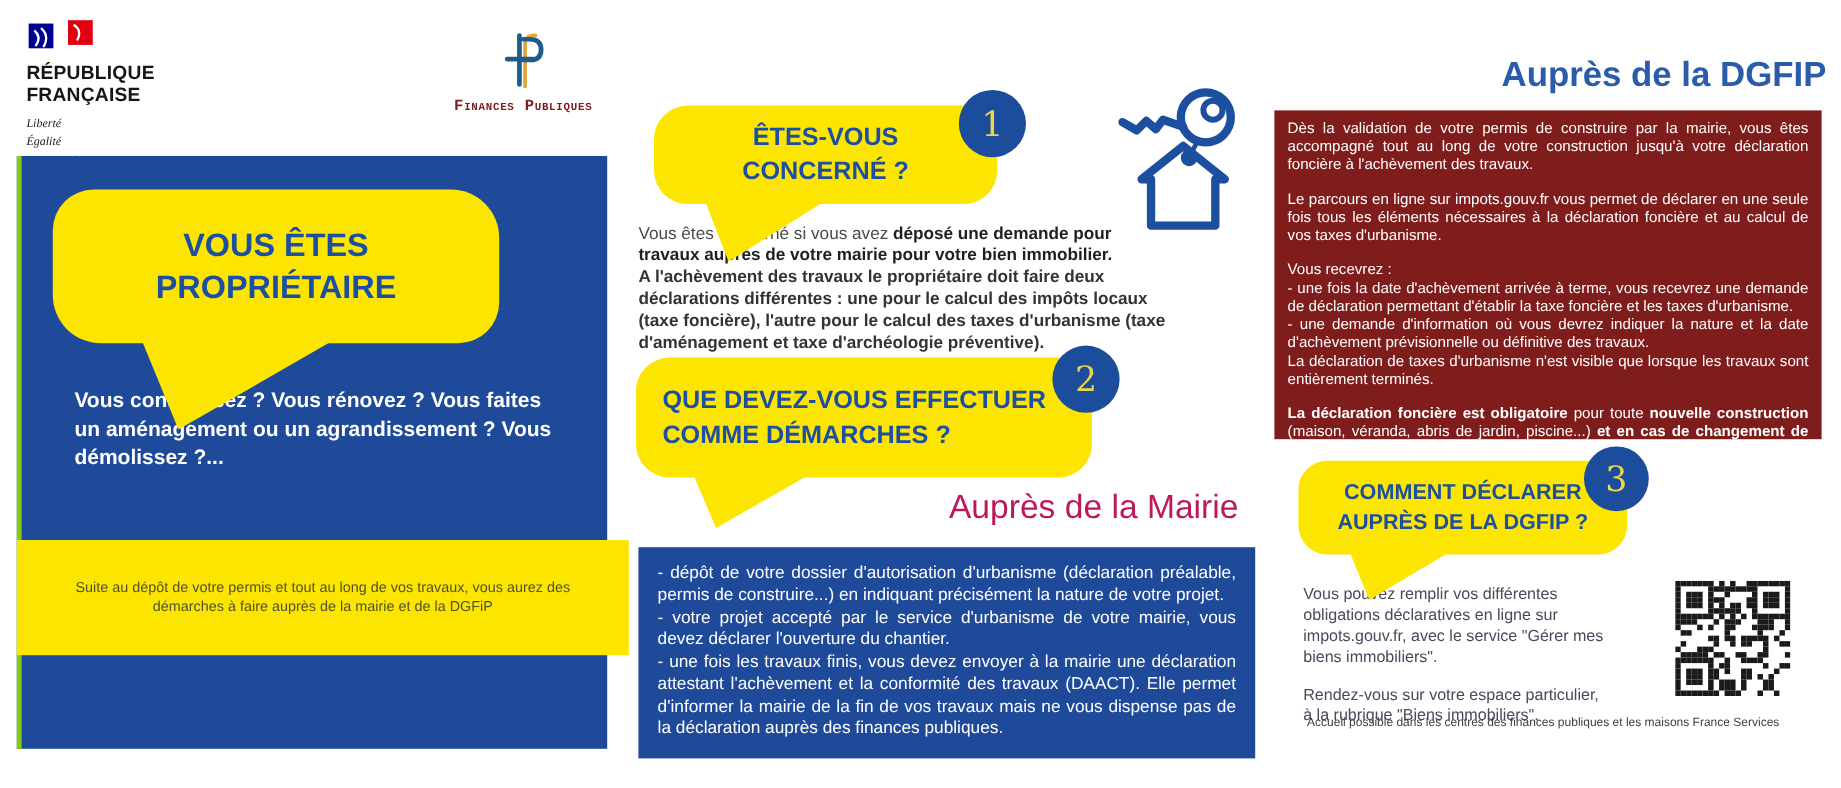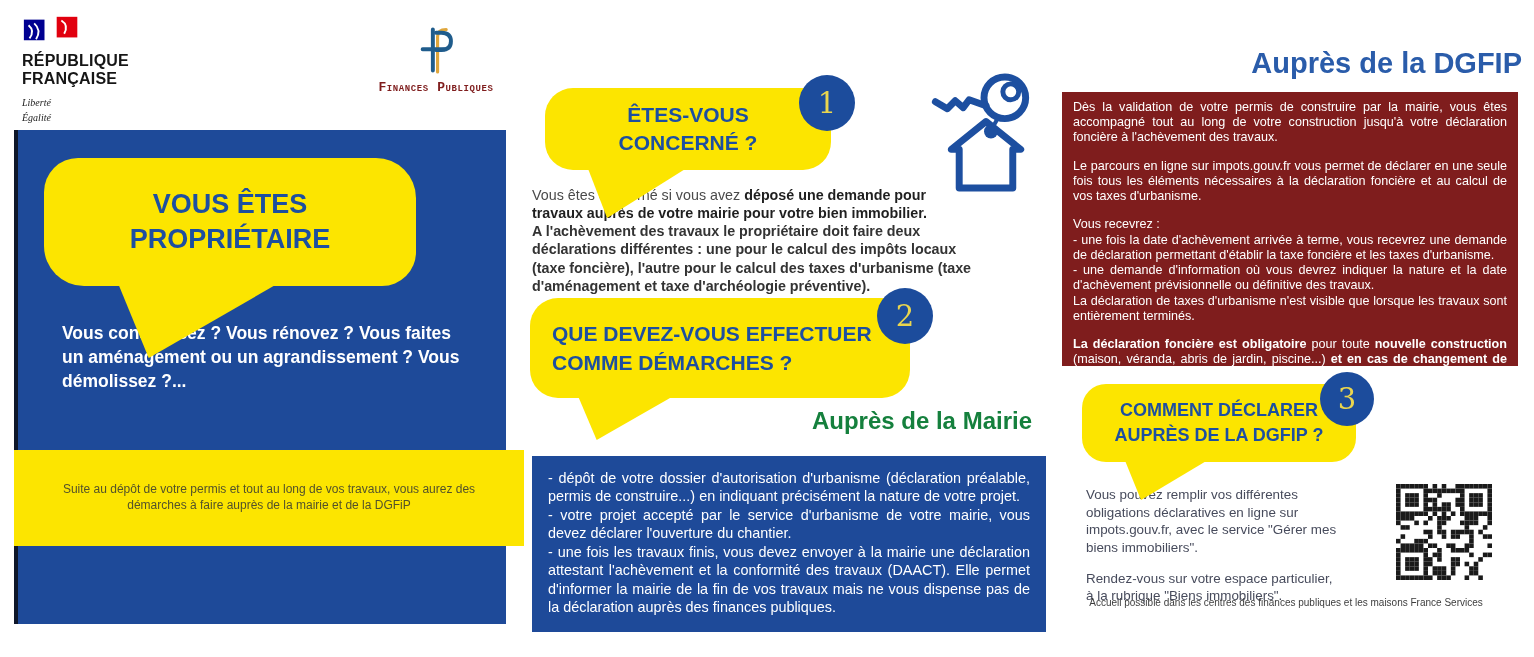--- a/index.html
+++ b/index.html
@@ -11,21 +11,21 @@
   .abs { position:absolute; }
 
   
   .rf-logo { left:22px; top:14px; width:170px; }
   .rf-title { margin-top:4px; font-weight:800; font-size:16px; line-height:1.12; letter-spacing:.2px; color:#161616; }
   .rf-motto { margin-top:7px; font-family:"Liberation Serif", serif; font-style:italic; font-size:10px; line-height:1.55; color:#222; }
   .fp-logo { left:358px; top:24px; width:156px; text-align:center; }
   .fp-label { margin-top:0; font-family:Liberation Mono, monospace; font-variant:small-caps; font-size:13px; letter-spacing:.6px; color:#7f1d1d; font-weight:700; }
 
   
-  .left-panel { left:14px; top:130px; width:492px; height:494px; background:#1e4a99; border-left:4px solid #0f172a; }
+  .left-panel { left:14px; top:130px; width:492px; height:494px; background:#1e4a99; border-left:4px solid #84cc16; }
   .lp-bubble { position:absolute; left:26px; top:28px; width:372px; height:128px; background:#fce500;
     border-radius:34px 40px 34px 40px; display:flex; flex-direction:column; justify-content:center;
     text-align:center; font-weight:700; font-size:27px; color:#1d4fa0; line-height:1.3; z-index:2; }
   .lp-tail { position:absolute; left:88px; top:150px; width:178px; height:78px; background:#fce500;
     clip-path:polygon(6% 0, 100% 0, 24% 100%); z-index:1; }
   .lp-intro { position:absolute; left:44px; top:192px; width:412px; color:#ffffff;
     font-size:17.5px; font-weight:600; line-height:1.36; }
   .lp-band { position:absolute; left:-4px; top:320px; width:510px; height:96px; background:#fce500;
     color:#53522a; font-size:12px; line-height:1.32; display:flex; align-items:center;
     text-align:center; padding:0 26px; }
@@ -45,21 +45,21 @@
     font-family:"DejaVu Serif", serif; font-size:29px; }
   .n1 { left:799px; top:75px; } .n2 { left:877px; top:288px; } .n3 { left:1320px; top:372px; width:54px; height:54px; }
 
   .key-icon { left:928px; top:70px; width:112px; height:124px; }
 
   
   .s1-text { left:532px; top:186px; width:442px; font-size:14.3px; line-height:1.27; }
   .s1-text .reg  { font-weight:400; color:#4a4a4a; }
   .s1-text .bold { font-weight:700; color:#1f1f1f; }
   .s1-text .semi { font-weight:600; color:#333333; }
-  .mairie-h { left:700px; top:407px; width:332px; text-align:right; font-size:24px; font-weight:700; color:#15803d; }
+  .mairie-h { left:700px; top:407px; width:332px; text-align:right; font-size:28px; font-weight:400; color:#be185d; }
   .mairie-box { left:532px; top:456px; width:514px; height:176px; background:#1e4a99; color:#ffffff;
     padding:13px 16px; font-size:14.4px; line-height:1.28; text-align:justify; }
 
   
   .dgfip-h { left:1240px; top:47px; width:282px; text-align:right; font-size:29px; font-weight:800; color:#2a5caa; }
   .dgfip-box { left:1062px; top:92px; width:456px; height:274px; background:#7f1d1d; color:#ffffff;
     padding:8px 11px; font-size:12.6px; line-height:1.21; text-align:justify; overflow:hidden; }
   .dgfip-box .gap { margin-top:13px; }
   .dgfip-box .bold { font-weight:700; }
   .s3-text { left:1086px; top:486px; width:256px; font-size:13.4px; line-height:1.32; color:#474b5c; }

